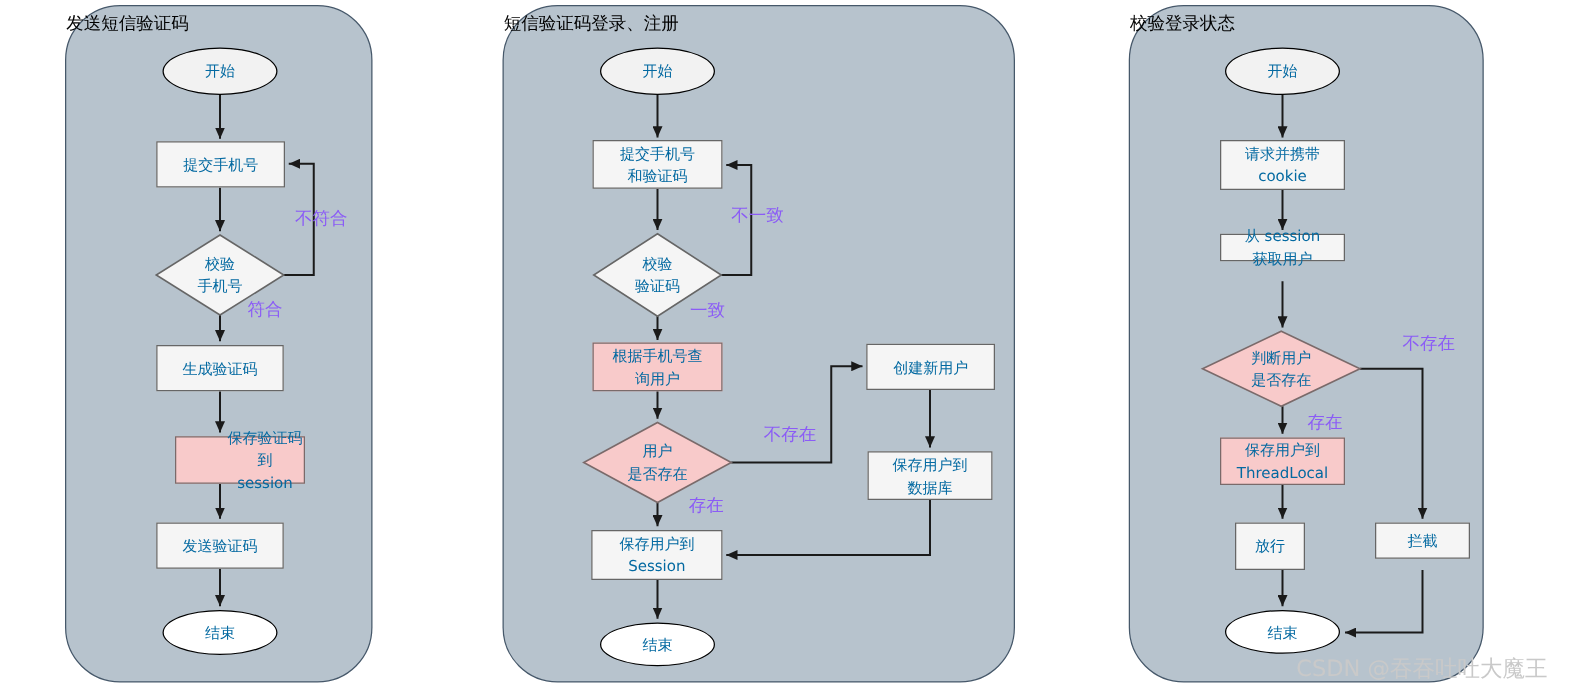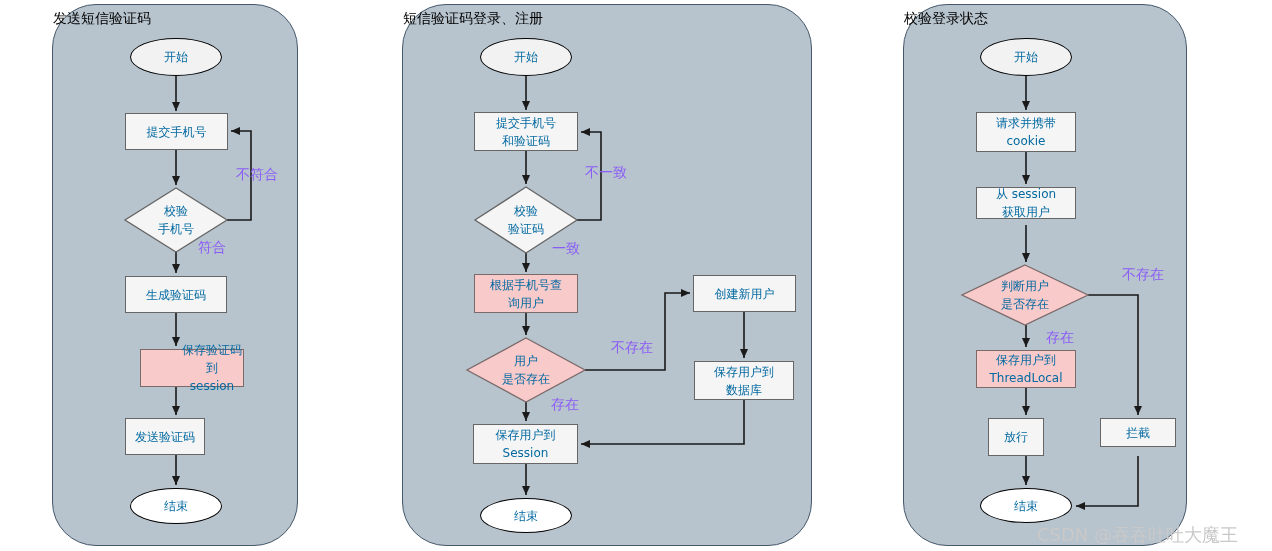--- a/index.html
+++ b/index.html
@@ -95,21 +95,21 @@
     <polygon class="diamond pinkd" points="1025,265 1088,295 1025,325 962,295"></polygon>
   </svg>
 
   <div class="node oval" style="left:130px;top:38px;width:92px;height:38px;">开始</div>
   <div class="node rect" style="left:125px;top:113px;width:103px;height:37px;">提交手机号</div>
   <div class="dtext" style="left:126px;top:197px;width:100px;height:46px;">校验
 手机号</div>
   <div class="node rect" style="left:125px;top:276px;width:102px;height:37px;">生成验证码</div>
   <div class="node pink" style="left:140px;top:349px;width:104px;height:38px;padding-left:40px;">保存验证码到
 session</div>
-  <div class="node rect" style="left:125px;top:418px;width:80px;height:37px;">发送验证码</div>
+  <div class="node rect" style="left:125px;top:418px;width:102px;height:37px;">发送验证码</div>
   <div class="node oval end" style="left:130px;top:488px;width:92px;height:36px;">结束</div>
   <div class="elabel" style="left:236px;top:166px;">不符合</div>
   <div class="elabel" style="left:198px;top:239px;">符合</div>
 
   <div class="node oval" style="left:480px;top:38px;width:92px;height:38px;">开始</div>
   <div class="node rect" style="left:474px;top:112px;width:104px;height:39px;">提交手机号
 和验证码</div>
   <div class="dtext" style="left:476px;top:197px;width:100px;height:46px;">校验
 验证码</div>
   <div class="node pink" style="left:474px;top:274px;width:104px;height:39px;">根据手机号查
@@ -123,21 +123,21 @@
   <div class="node rect" style="left:694px;top:361px;width:100px;height:39px;">保存用户到
 数据库</div>
   <div class="elabel" style="left:585px;top:164px;">不一致</div>
   <div class="elabel" style="left:552px;top:240px;">一致</div>
   <div class="elabel" style="left:611px;top:339px;">不存在</div>
   <div class="elabel" style="left:551px;top:396px;">存在</div>
 
   <div class="node oval" style="left:980px;top:38px;width:92px;height:38px;">开始</div>
   <div class="node rect" style="left:976px;top:112px;width:100px;height:40px;">请求并携带
 cookie</div>
-  <div class="node rect" style="left:976px;top:187px;width:100px;height:32px;">从 session
+  <div class="node rect" style="left:976px;top:187px;width:100px;height:22px;">从 session
 获取用户</div>
   <div class="dtext" style="left:963px;top:272px;width:124px;height:46px;">判断用户
 是否存在</div>
   <div class="node pink" style="left:976px;top:350px;width:100px;height:38px;">保存用户到
 ThreadLocal</div>
   <div class="node rect" style="left:988px;top:418px;width:56px;height:38px;">放行</div>
   <div class="node rect" style="left:1100px;top:418px;width:76px;height:29px;">拦截</div>
   <div class="node oval end" style="left:980px;top:488px;width:92px;height:35px;">结束</div>
   <div class="elabel" style="left:1122px;top:266px;">不存在</div>
   <div class="elabel" style="left:1046px;top:329px;">存在</div>

